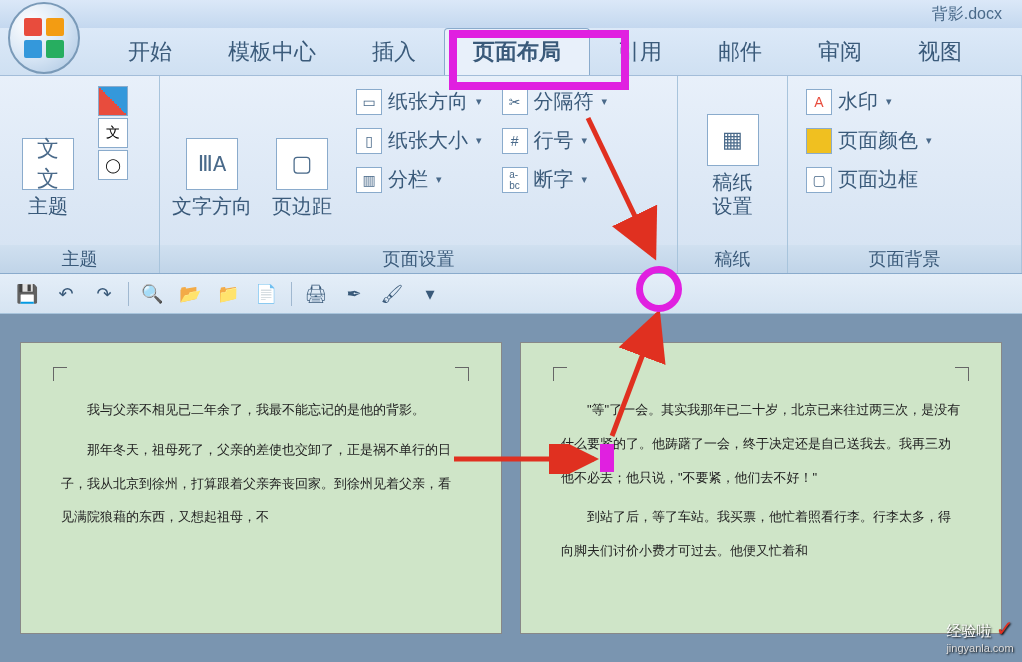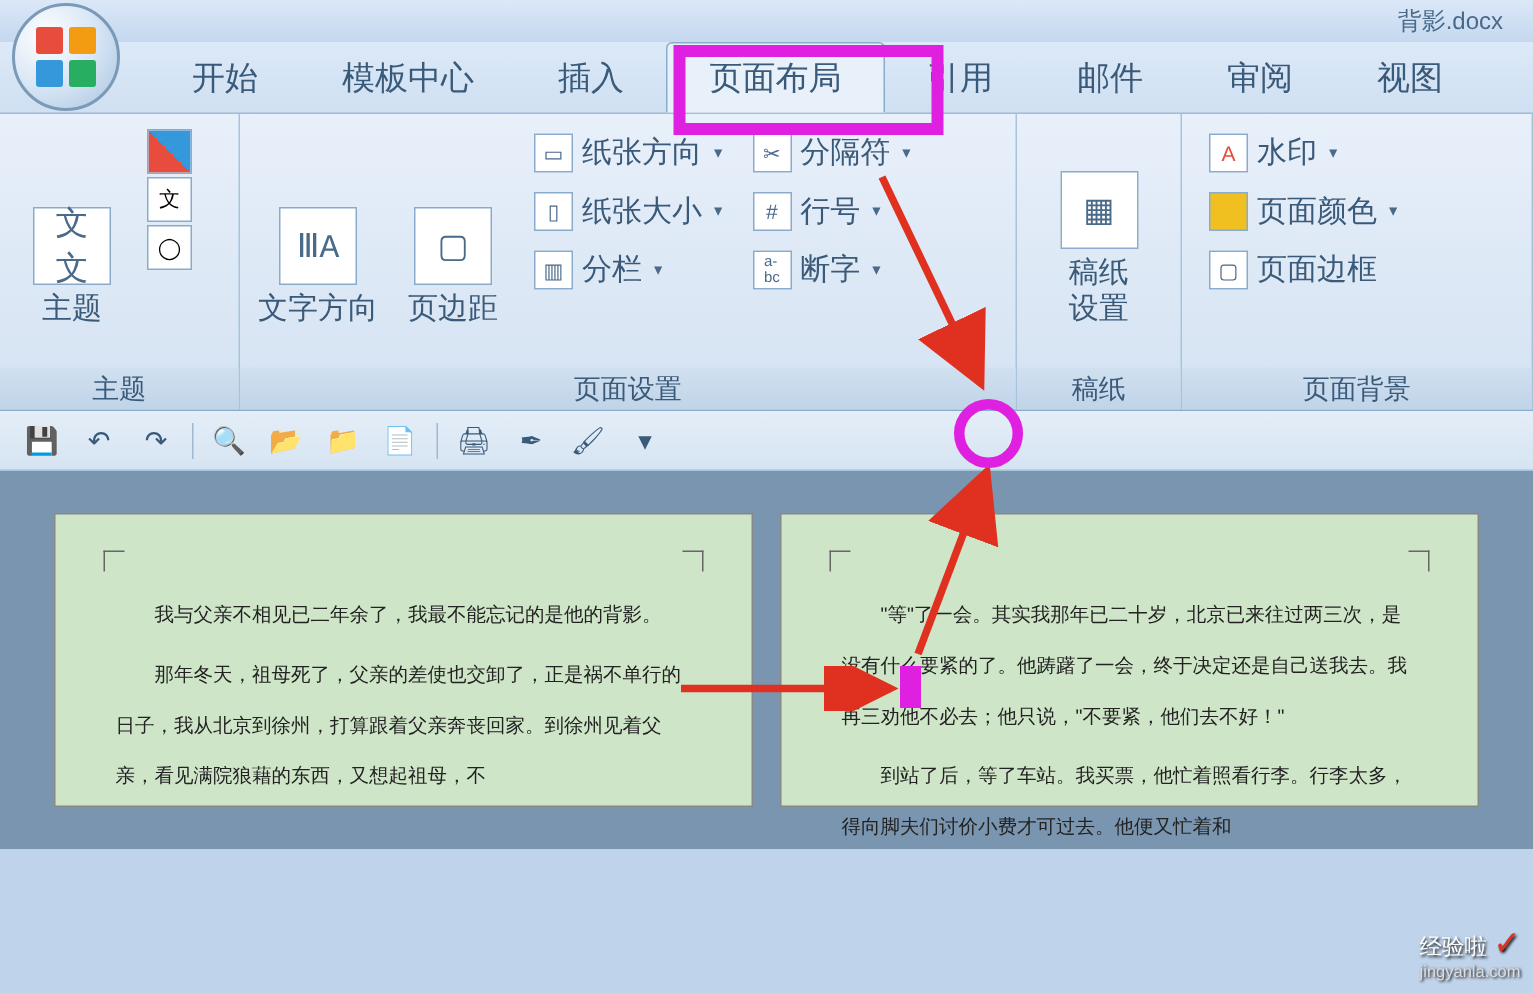--- a/index.html
+++ b/index.html
@@ -10,21 +10,21 @@
     
     .office-button { position: absolute; top: 2px; left: 8px; width: 72px; height: 72px; border-radius: 50%; background: radial-gradient(circle at 30% 30%, #fff, #d8e6f5, #a8c4e0); border: 2px solid #7a9ab8; z-index: 100; display: flex; align-items: center; justify-content: center; }
     .office-logo { width: 40px; height: 40px; position: relative; }
     .office-logo::before { content: ""; position: absolute; width: 18px; height: 18px; background: #e84c3d; top: 0; left: 0; border-radius: 2px; }
     .office-logo::after { content: ""; position: absolute; width: 18px; height: 18px; background: #f39c12; top: 0; right: 0; border-radius: 2px; }
     .office-logo span::before { content: ""; position: absolute; width: 18px; height: 18px; background: #3498db; bottom: 0; left: 0; border-radius: 2px; }
     .office-logo span::after { content: ""; position: absolute; width: 18px; height: 18px; background: #27ae60; bottom: 0; right: 0; border-radius: 2px; }
     
     .tab-row { height: 48px; background: linear-gradient(to bottom, #dce9f8, #cfe0f2); display: flex; align-items: flex-end; padding-left: 100px; border-bottom: 1px solid #a3bdd9; }
     .tab { padding: 8px 28px; font-size: 22px; color: #3a5a7a; cursor: pointer; position: relative; }
-    .tab.active { background: #e8f0fa; border: 1px solid #8aabcc; border-bottom: none; border-radius: 4px 4px 0 0; }
+    .tab.active { background: #e8f0fa; border: 1px solid #8aabcc; border-bottom: none; border-radius: 4px 4px 0 0; font-weight: bold; }
     
     .highlight-tab { position: absolute; border: 8px solid #e020e0; pointer-events: none; z-index: 50; }
     
     .ribbon { height: 198px; background: linear-gradient(to bottom, #e8f0fa, #d4e2f2); display: flex; border-bottom: 1px solid #8aabcc; }
     .ribbon-group { border-right: 1px solid #a8c4dc; display: flex; flex-direction: column; position: relative; }
     .group-body { flex: 1; padding: 6px 8px; display: flex; align-items: flex-start; gap: 6px; }
     .group-label { height: 28px; line-height: 28px; text-align: center; font-size: 18px; color: #3a5a7a; background: linear-gradient(to bottom, #d0e0f0, #c0d4e8); position: relative; }
     
     .big-button { display: flex; flex-direction: column; align-items: center; justify-content: flex-end; gap: 4px; min-width: 80px; height: 140px; padding: 4px; cursor: pointer; }
     .big-button .icon-box { width: 52px; height: 52px; background: #fff; border: 1px solid #8aabcc; display: flex; align-items: center; justify-content: center; font-size: 22px; color: #4a6a8a; }
@@ -35,21 +35,21 @@
     .small-button .sicon { width: 26px; height: 26px; background: #fff; border: 1px solid #8aabcc; display: inline-flex; align-items: center; justify-content: center; font-size: 14px; color: #4a6a8a; }
     .dropdown-arrow { font-size: 11px; color: #4a6a8a; margin-left: 2px; }
     
     .theme-icons { display: flex; flex-direction: column; gap: 2px; margin-left: 4px; margin-top: 4px; }
     .theme-icons .ticon { width: 30px; height: 30px; border: 1px solid #8aabcc; background: #fff; display: flex; align-items: center; justify-content: center; font-size: 14px; }
     
     .qat { height: 40px; background: linear-gradient(to bottom, #e4eef8, #d6e4f2); display: flex; align-items: center; gap: 10px; padding: 0 14px; border-bottom: 1px solid #a8c4dc; }
     .qat-item { width: 28px; height: 28px; display: flex; align-items: center; justify-content: center; font-size: 18px; cursor: pointer; color: #3a5a7a; }
     .qat-sep { width: 1px; height: 24px; background: #a0b8d0; }
     
-    .doc-area { flex: 1; padding: 28px 36px; display: flex; gap: 18px; background: #7a95b0; height: 252px; }
+    .doc-area { flex: 1; padding: 28px 20px; display: flex; gap: 18px; background: #7a95b0; height: 348px; }
     .page { flex: 1; background: #cfe5c8; border: 1px solid #888; padding: 50px 40px 20px 40px; position: relative; font-size: 13px; color: #222; line-height: 2.6; }
     .page .corner { position: absolute; width: 14px; height: 14px; border: 1px solid #666; }
     .page .corner.tl { top: 24px; left: 32px; border-right: none; border-bottom: none; }
     .page .corner.tr { top: 24px; right: 32px; border-left: none; border-bottom: none; }
     .page p { text-indent: 2em; margin-bottom: 6px; }
     
     .highlight-circle { position: absolute; width: 46px; height: 46px; border: 7px solid #e020e0; border-radius: 50%; pointer-events: none; z-index: 60; }
     .highlight-mark { position: absolute; width: 14px; height: 28px; background: #e020e0; z-index: 55; }
     
     .arrow { position: absolute; pointer-events: none; z-index: 58; }

